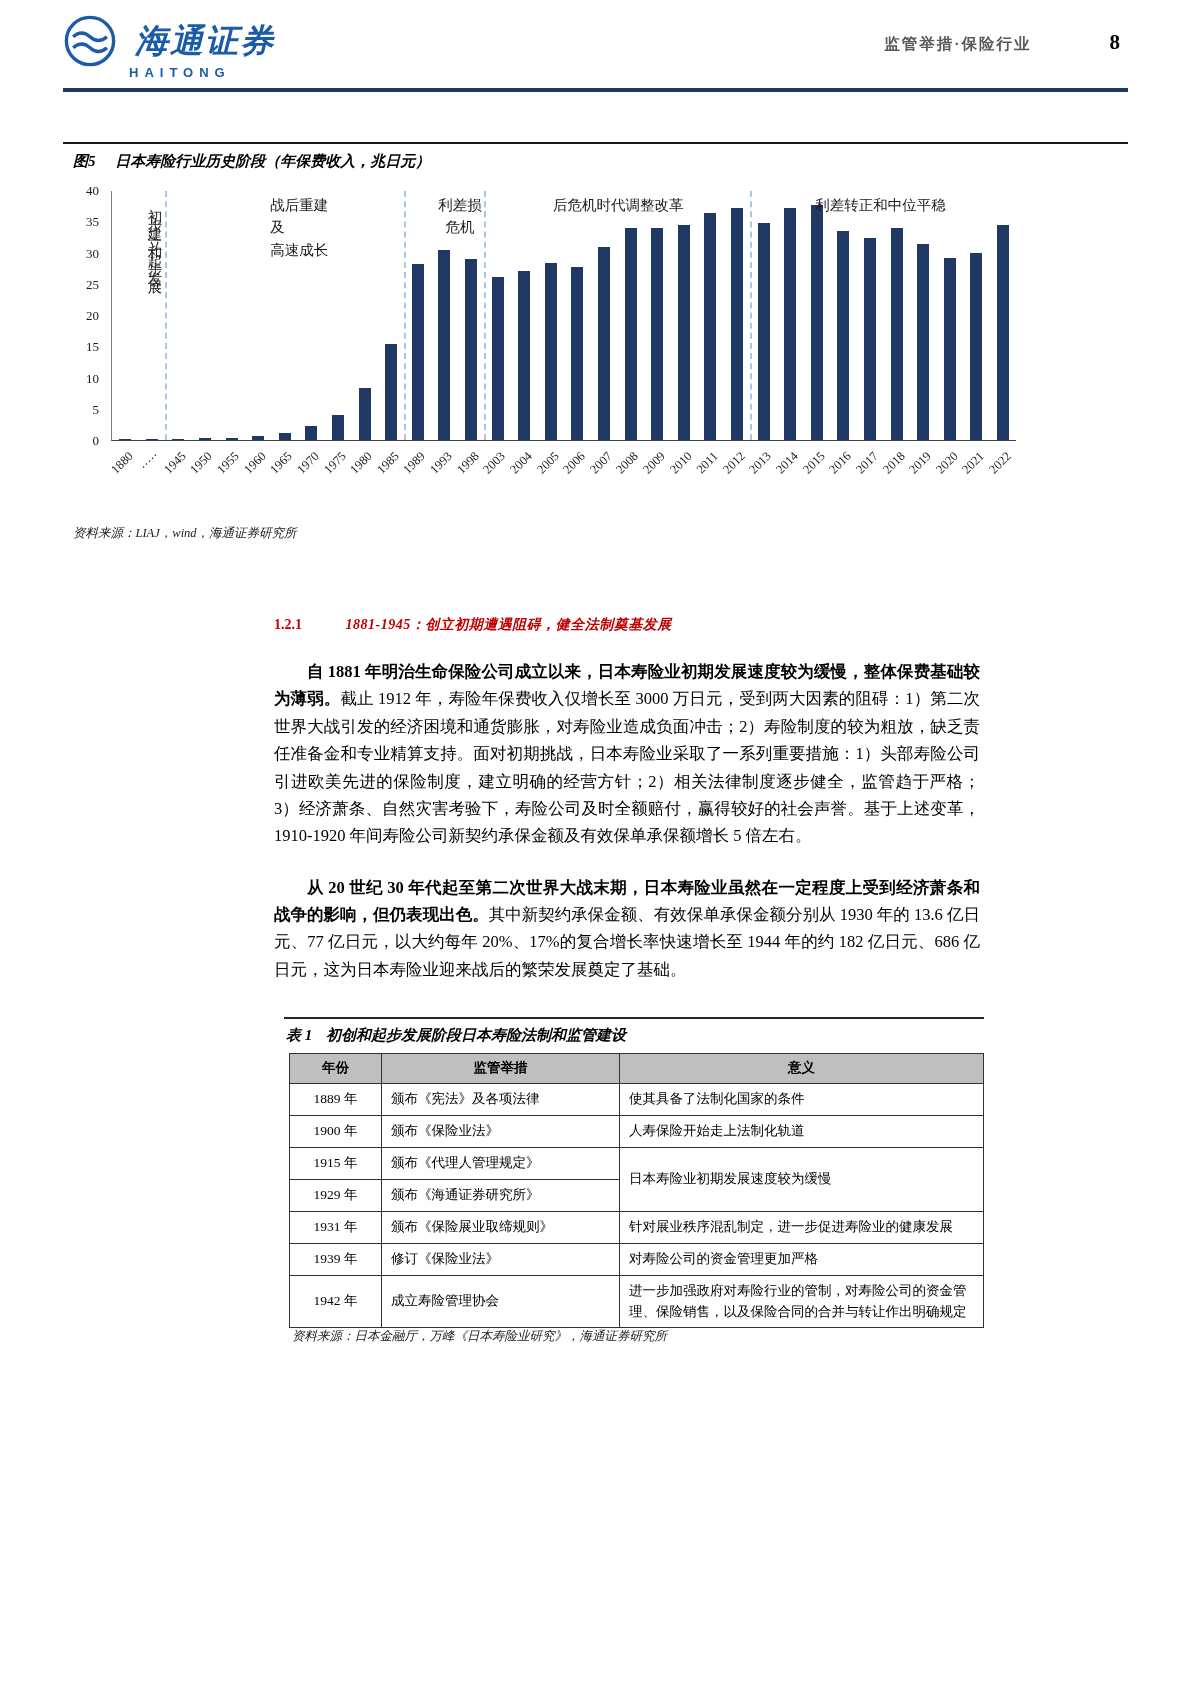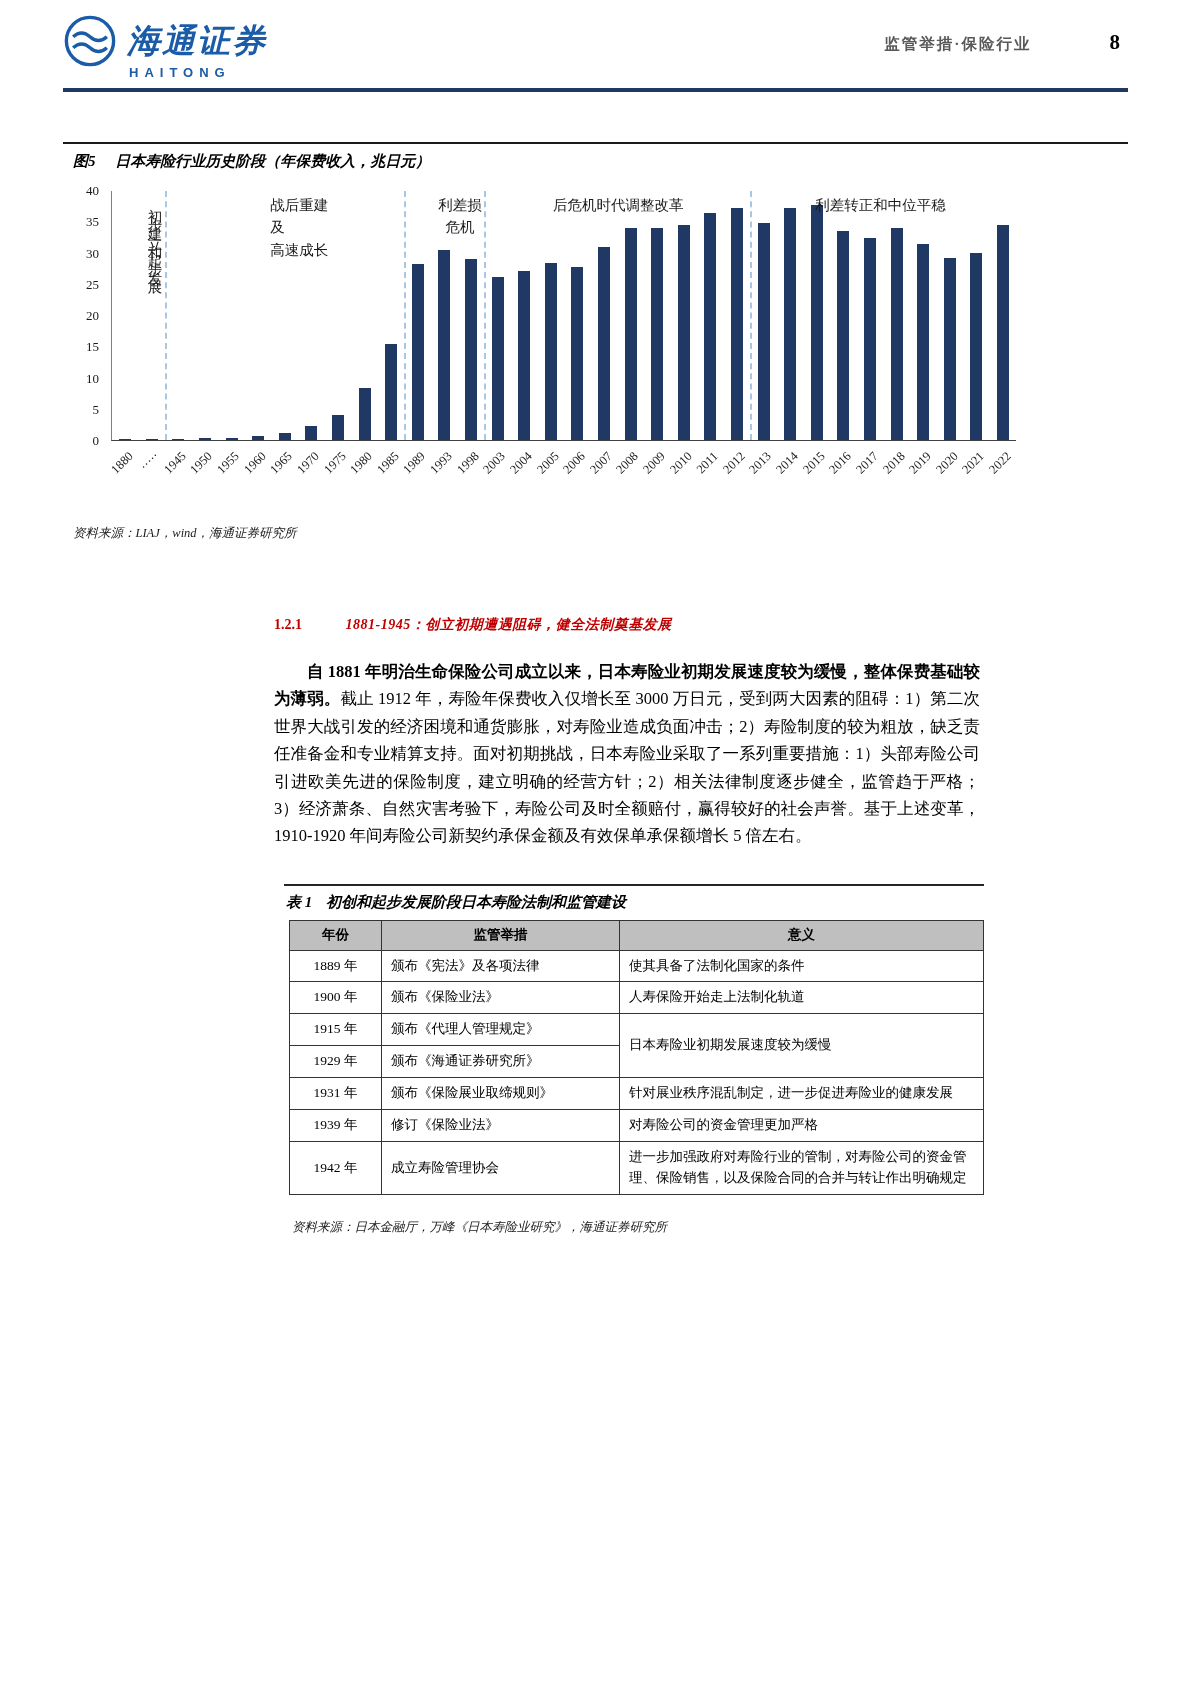--- a/index.html
+++ b/index.html
@@ -5,21 +5,21 @@
   * { box-sizing: border-box; margin: 0; padding: 0; }
   html, body { background: #ffffff; }
   body {
     width: 1200px; height: 1698px; position: relative; overflow: hidden;
     font-family: "Liberation Serif", "DejaVu Serif", serif; color: #000;
   }
 
   
   .header { display: flex; justify-content: space-between; align-items: center; padding: 14px 80px 8px 63px; }
   .logo { display: flex; flex-direction: column; }
-  .logo-row { display: flex; align-items: center; gap: 10px; }
+  .logo-row { display: flex; align-items: center; gap: 18px; }
   .logo-mark { width: 54px; height: 54px; }
   .logo-cn { font-size: 33px; font-weight: bold; font-style: italic; color: #1A5CA8; letter-spacing: 2px; }
   .logo-en { font-family: "Liberation Sans", sans-serif; font-size: 13px; font-weight: bold; color: #1A5CA8; letter-spacing: 6px; margin-left: 66px; margin-top: -3px; }
   .header-right { display: flex; align-items: baseline; gap: 78px; padding-bottom: 10px; }
   .header-cat { font-size: 15.5px; font-weight: bold; color: #595959; letter-spacing: 2px; }
   .page-num { font-size: 21px; font-weight: bold; color: #000; }
   .header-rule { margin: 0 72px 0 63px; height: 4px; background: #1F3864; }
 
   
   .figure-block { margin: 50px 72px 0 63px; }
@@ -53,21 +53,21 @@
   .table-block { margin: 34px 0 0 284px; width: 700px; }
   .table-title { border-top: 2px solid #262626; padding: 7px 0 8px 2px; font-size: 15px; font-weight: bold; font-style: italic; }
   .tbl-label { margin-right: 10px; }
   .reg-table { width: 695px; margin-left: 5px; border-collapse: collapse; font-size: 13.5px; }
   .reg-table th, .reg-table td { border: 1px solid #333; padding: 5px 9px; line-height: 1.55; vertical-align: middle; }
   .reg-table th { background: #BFBFBF; font-weight: bold; text-align: center; padding: 4px 6px; }
   .col-year-w { width: 92px; }
   .col-measure-w { width: 238px; margin-top: 33px; }
   .td-year { text-align: center; }
   .td-measure, .td-meaning { text-align: left; }
-  .table-source { margin-top: 24px; margin-left: 8px; font-size: 12.5px; font-style: italic; color: #1a1a1a; }
+  .table-source { margin-top: 0; margin-left: 8px; font-size: 12.5px; font-style: italic; color: #1a1a1a; }
 
   
   .footer { position: absolute; top: 1581px; left: 63px; right: 72px; }
   .footer-rule { height: 4px; background: #1F3864; }
   .footer-text { margin-top: 24px; text-align: right; font-size: 14.5px; color: #262626; letter-spacing: 1.5px; }
 </style>
 </head>
 <body>
 
 <div class="page">
@@ -266,20 +266,21 @@
     <p class="source">资料来源：LIAJ，wind，海通证券研究所</p>
   </section>
 
   <h3 class="section-heading">
     <span class="section-num">1.2.1</span>
     <span class="section-title">1881-1945：创立初期遭遇阻碍，健全法制奠基发展</span>
   </h3>
 
   <p class="para"><span class="lead">自 1881 年明治生命保险公司成立以来，日本寿险业初期发展速度较为缓慢，整体保费基础较为薄弱。</span><span>截止 1912 年，寿险年保费收入仅增长至 3000 万日元，受到两大因素的阻碍：1）第二次世界大战引发的经济困境和通货膨胀，对寿险业造成负面冲击；2）寿险制度的较为粗放，缺乏责任准备金和专业精算支持。面对初期挑战，日本寿险业采取了一系列重要措施：1）头部寿险公司引进欧美先进的保险制度，建立明确的经营方针；2）相关法律制度逐步健全，监管趋于严格；3）经济萧条、自然灾害考验下，寿险公司及时全额赔付，赢得较好的社会声誉。基于上述变革，1910-1920 年间寿险公司新契约承保金额及有效保单承保额增长 5 倍左右。</span></p>
 
+  <p class="para"><span class="lead">从 20 世纪 30 年代起至第二次世界大战末期，日本寿险业虽然在一定程度上受到经济萧条和战争的影响，但仍表现出色。</span><span>其中新契约承保金额、有效保单承保金额分别从 1930 年的 13.6 亿日元、77 亿日元，以大约每年 20%、17%的复合增长率快速增长至 1944 年的约 182 亿日元、686 亿日元，这为日本寿险业迎来战后的繁荣发展奠定了基础。</span></p>
 
   <section class="table-block">
     <div class="table-title">
       <span class="tbl-label">表 1</span>
       <span class="tbl-name">初创和起步发展阶段日本寿险法制和监管建设</span>
     </div>
     <table class="reg-table">
       <thead>
         <tr>
           <th class="col-year-w">年份</th>

